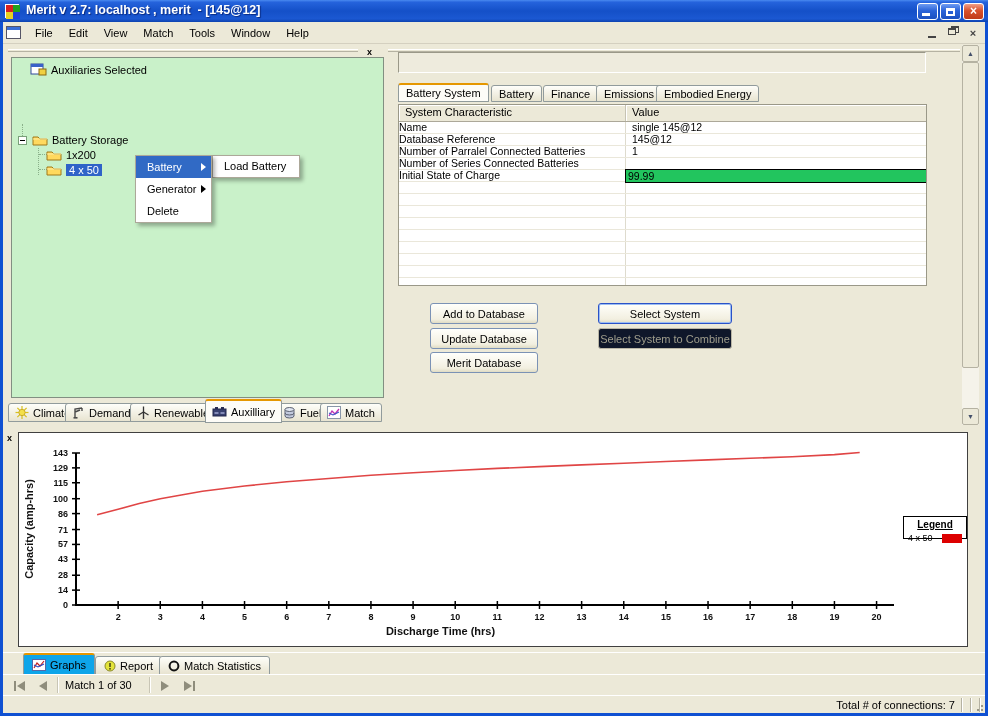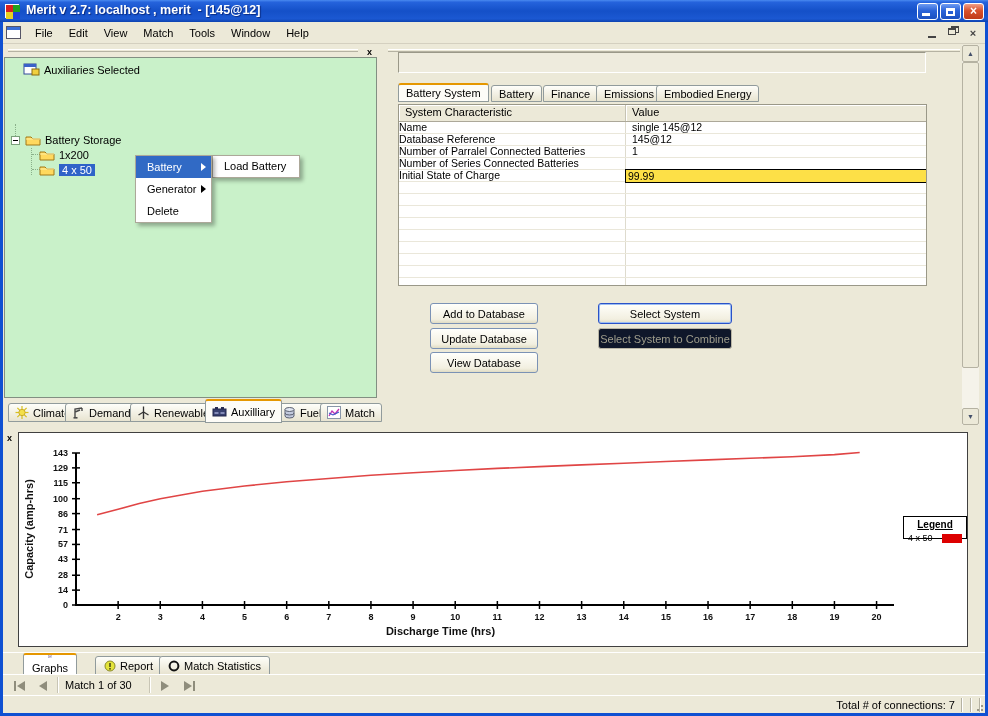--- a/index.html
+++ b/index.html
@@ -43,21 +43,21 @@
 
   
   .gripper-left{position:absolute;left:8px;top:49px;width:350px;height:3px;
     border-top:1px solid #fff;border-bottom:1px solid #b5b2a2;}
   .gripper-right{position:absolute;left:388px;top:49px;width:572px;height:3px;
     border-top:1px solid #fff;border-bottom:1px solid #b5b2a2;}
   .small-x{position:absolute;width:13px;height:13px;font-size:9px;font-weight:bold;line-height:12px;
     text-align:center;color:#000;cursor:default;}
 
   
-  .tree-box{position:absolute;left:4px;top:57px;width:373px;height:341px;background:#c9f1c9;
+  .tree-box{position:absolute;left:11px;top:57px;width:373px;height:341px;background:#c9f1c9;
     border:1px solid #828f82;overflow:hidden;}
   .tree-item{position:absolute;height:15px;display:flex;align-items:center;gap:4px;font-size:11px;white-space:nowrap;}
   .tree-label.selected{background:#2f63c8;color:#fff;padding:0 3px;}
   .expander{position:absolute;left:6px;top:79px;width:9px;height:9px;background:#fff;border:1px solid #7aa07a;}
   .expander::after{content:"";position:absolute;left:1px;top:3px;width:5px;height:1px;background:#000;}
   .tree-dot-v1{position:absolute;left:10px;top:66px;height:18px;border-left:1px dotted #8ab08a;}
   .tree-dot-v2{position:absolute;left:26px;top:90px;height:27px;border-left:1px dotted #8ab08a;}
   .tree-dot-h1{position:absolute;left:27px;top:96px;width:8px;border-top:1px dotted #8ab08a;}
   .tree-dot-h2{position:absolute;left:27px;top:111px;width:8px;border-top:1px dotted #8ab08a;}
 
@@ -92,21 +92,21 @@
     border:1px solid #9a9888;overflow:hidden;}
   .thead{height:17px;display:flex;background:#ece9d8;border-bottom:1px solid #aca899;font-size:11px;}
   .th{box-shadow:inset 1px 1px 0 #fff;padding:1px 0 0 6px;}
   .th.c1{width:227px;border-right:1px solid #c6c3b3;}
   .th.c2{flex:1;}
   .trow{height:12px;display:flex;font-size:10.5px;line-height:11px;border-bottom:1px solid #eae7da;position:relative;}
   .tc{white-space:nowrap;overflow:hidden;}
   .tc.c1{width:227px;border-right:1px solid #dedbce;}
   .tc.c2{flex:1;padding-left:6px;}
   .cell-edit{position:absolute;left:226px;top:-1px;width:332px;height:14px;border:1px solid #000;
-    font-size:10.5px;padding:0 2px;font-family:"Liberation Sans",sans-serif;background:#fde047;z-index:3;}
+    font-size:10.5px;padding:0 2px;font-family:"Liberation Sans",sans-serif;background:#22c55e;z-index:3;}
 
   .xp-btn{position:absolute;width:108px;height:21px;border:1px solid #7b92b5;border-radius:3px;
     background:linear-gradient(180deg,#fffffb,#f2efe0 80%,#e0dcc4);font-size:11px;
     display:flex;align-items:center;justify-content:center;cursor:default;font-family:"Liberation Sans",sans-serif;}
   .xp-btn.default{border:1px solid #2a52c8;box-shadow:inset 0 0 0 1px #9cbdf2;}
   .xp-btn.disabled{color:#a09e8d;border-color:#b9b5a5;background:#0f172a;}
 
   
   .vscroll{position:absolute;left:962px;top:45px;width:17px;height:380px;background:#f5f3ea;}
   .sbtn{position:absolute;left:0;width:17px;height:17px;background:#ece9d8;border:1px solid #b5b2a2;
@@ -124,21 +124,21 @@
     border:1px solid #000;box-shadow:0 0 0 1px #fff inset;font-size:9px;}
   .legend-title{text-align:center;font-weight:bold;text-decoration:underline;font-size:10px;margin-top:2px;}
   .legend-row{display:flex;align-items:center;justify-content:space-between;padding:3px 4px 0 4px;}
   .legend-swatch{width:20px;height:9px;}
 
   
   .gtabs-strip{position:absolute;left:3px;top:652px;width:982px;height:22px;border-top:1px solid #fff;}
   .gtab{position:absolute;top:3px;height:19px;display:flex;align-items:center;gap:4px;padding:0 8px;
     border:1px solid #919b9c;border-radius:3px 3px 0 0;font-size:11px;
     background:linear-gradient(#fefefa,#e8e4d0);cursor:default;white-space:nowrap;}
-  .gtab.active{top:0;height:22px;background:#ffffff;border-top:2px solid #e59700;flex-direction:column;}
+  .gtab.active{top:0;height:22px;background:#0ea5e9;border-top:2px solid #e59700;}
 
   .navbar{position:absolute;left:3px;top:674px;width:982px;height:21px;border-top:1px solid #fff;background:#ece9d8;}
   .nav-btn{position:absolute;top:2px;width:20px;height:17px;display:flex;align-items:center;justify-content:center;gap:1px;}
   .tri-l{width:0;height:0;border-top:5px solid transparent;border-bottom:5px solid transparent;border-right:8px solid #8f8d7c;}
   .tri-r{width:0;height:0;border-top:5px solid transparent;border-bottom:5px solid transparent;border-left:8px solid #8f8d7c;}
   .vbar{width:2px;height:10px;background:#8f8d7c;}
   .nav-sep{position:absolute;top:2px;width:2px;height:16px;border-left:1px solid #c8c5b5;border-right:1px solid #fff;}
   .nav-label{position:absolute;left:62px;top:4px;font-size:11px;}
 
   .statusbar{position:absolute;left:3px;top:695px;width:982px;height:18px;background:#ece9d8;border-top:1px solid #fff;}
@@ -398,21 +398,21 @@
         </div>
         <div class="trow">
           <div class="tc c1"></div>
           <div class="tc c2"></div>
         </div>
       </div>
   </div>
 
   <div class="xp-btn" style="left:430px;top:303px;">Add to Database</div>
   <div class="xp-btn" style="left:430px;top:328px;">Update Database</div>
-  <div class="xp-btn" style="left:430px;top:352px;">View Database</div>
+  <div class="xp-btn" style="left:430px;top:352px;">Merit Database</div>
   <div class="xp-btn default" style="left:598px;top:303px;width:134px;">Select System</div>
   <div class="xp-btn disabled" style="left:598px;top:328px;width:134px;">Select System to Combine</div>
 
   <div class="vscroll">
     <div class="sbtn" style="top:0;">▲</div>
     <div class="sthumb"></div>
     <div class="sbtn" style="top:363px;">▼</div>
   </div>
 
   <div class="small-x" style="left:3px;top:432px;">x</div>

